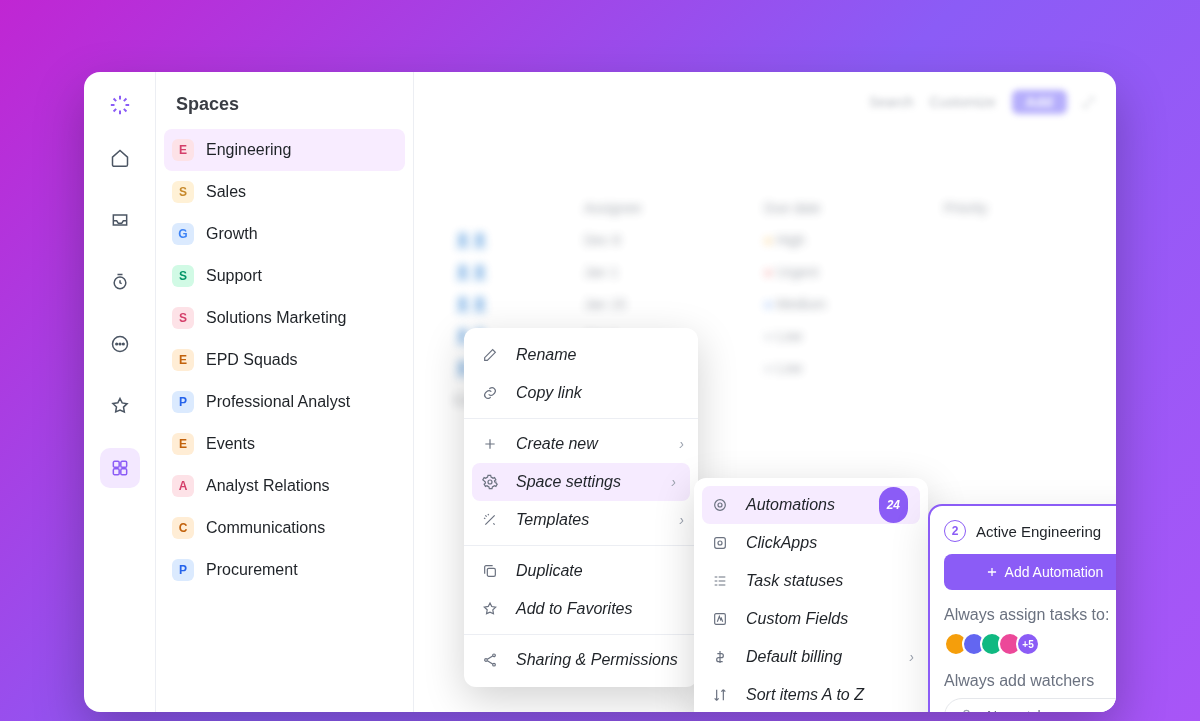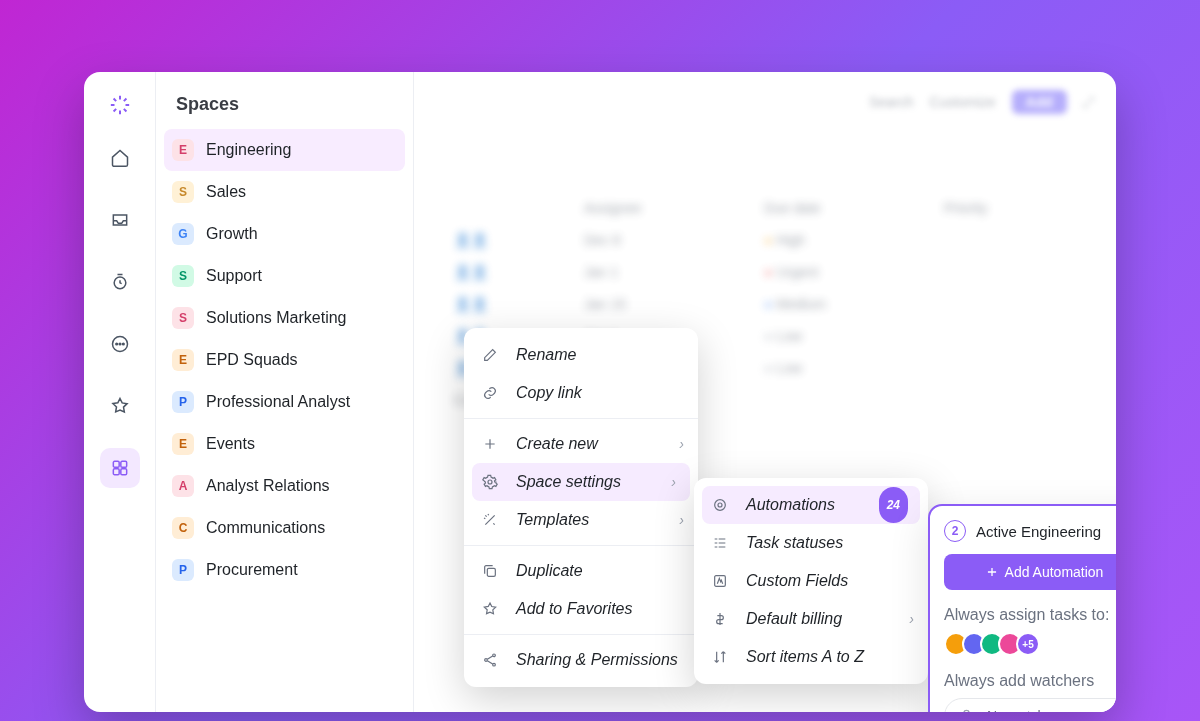--- a/index.html
+++ b/index.html
@@ -289,20 +289,29 @@
             <circle cx="12" cy="12" r="3"></circle>
             <circle cx="12" cy="12" r="8"></circle>
           </svg>
         </span>
         <span>Automations</span>
         <span class="count-badge">24</span>
       </div>
     <div class="mrow">
         <span class="ic">
           <svg width="16" height="16" viewBox="0 0 24 24" fill="none" stroke="currentColor" stroke-width="1.8">
+            <rect x="4" y="4" width="16" height="16" rx="3"></rect>
+            <circle cx="12" cy="12" r="3"></circle>
+          </svg>
+        </span>
+        <span>ClickApps</span>
+      </div>
+    <div class="mrow">
+        <span class="ic">
+          <svg width="16" height="16" viewBox="0 0 24 24" fill="none" stroke="currentColor" stroke-width="1.8">
             <path d="M4 6h4M10 6h10M4 12h4M10 12h10M4 18h4M10 18h10"></path>
           </svg>
         </span>
         <span>Task statuses</span>
       </div>
     <div class="mrow">
         <span class="ic">
           <svg width="16" height="16" viewBox="0 0 24 24" fill="none" stroke="currentColor" stroke-width="1.8">
             <rect x="4" y="4" width="16" height="16" rx="2"></rect>
             <path d="M8 16l3-8 2 5 1-2 2 5"></path>

